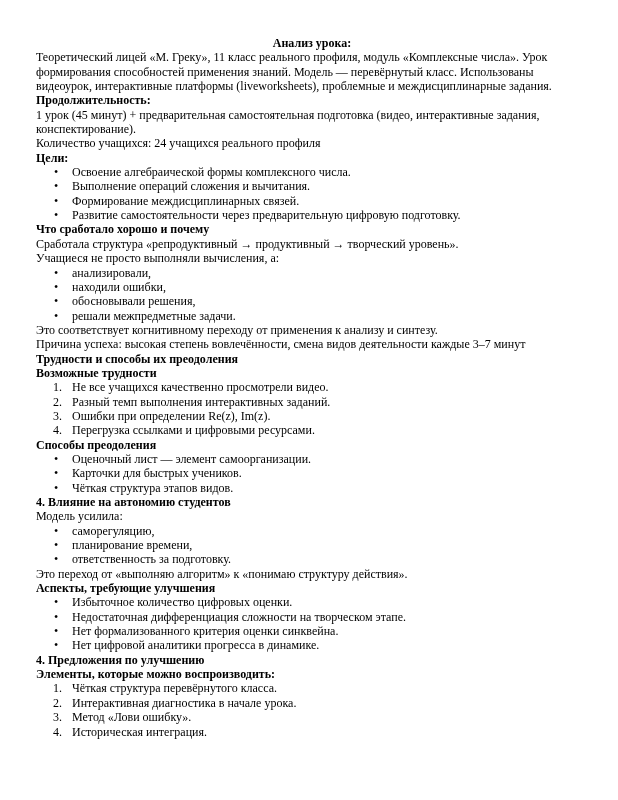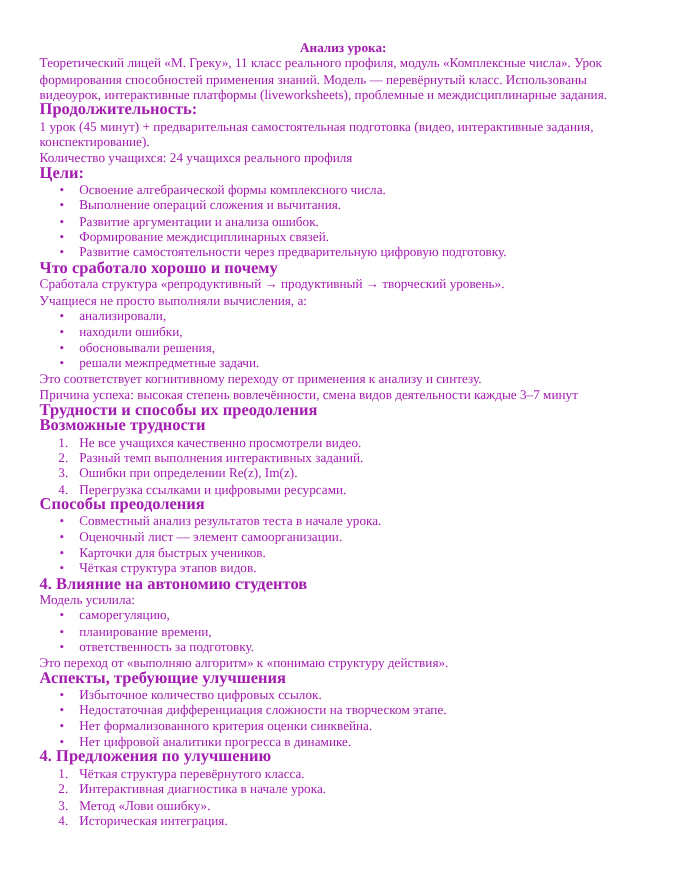--- a/index.html
+++ b/index.html
@@ -3,25 +3,25 @@
 <meta charset="utf-8">
 <style>
   html, body { margin: 0; padding: 0; background: #ffffff; }
   body { width: 618px; height: 800px; overflow: hidden; }
   .page {
     position: relative;
     padding: 36px 30px 0 36px;
     font-family: "Liberation Serif", serif;
     font-size: 12px;
     line-height: 14.35px;
-    color: #a21caf;
+    color: #000000;
   }
   .title { text-align: center; font-weight: bold; margin: 0; font-size: 12px; }
   p { margin: 0; }
-  .h { font-weight: bold; margin: 0; font-size: 15px; }
+  .h { font-weight: bold; margin: 0; font-size: 12px; }
   .b { font-weight: normal; }
   ul, ol { margin: 0; padding: 0; list-style: none; }
   li { position: relative; padding-left: 36px; }
   ul li::before {
     content: "•";
     position: absolute;
     left: 18px;
     top: 0;
   }
   ol li .num {
@@ -39,21 +39,20 @@
 
   <p class="h">Продолжительность:</p>
   <p>1 урок (45 минут) + предварительная самостоятельная подготовка (видео, интерактивные задания, конспектирование).</p>
 
   <p><span class="b">Количество учащихся:</span><span> 24 учащихся реального профиля</span></p>
 
   <p class="h">Цели:</p>
   <ul>
     <li>Освоение алгебраической формы комплексного числа.</li>
     <li>Выполнение операций сложения и вычитания.</li>
-    <li>Развитие аргументации и анализа ошибок.</li>
     <li>Формирование междисциплинарных связей.</li>
     <li>Развитие самостоятельности через предварительную цифровую подготовку.</li>
   </ul>
 
   <p class="h">Что сработало хорошо и почему</p>
   <p>Сработала структура «репродуктивный → продуктивный → творческий уровень».</p>
   <p>Учащиеся не просто выполняли вычисления, а:</p>
   <ul>
     <li>анализировали,</li>
     <li>находили ошибки,</li>
@@ -66,43 +65,43 @@
   <p class="h">Трудности и способы их преодоления</p>
   <p class="h">Возможные трудности</p>
   <ol>
     <li><span class="num">1.</span><span>Не все учащихся качественно просмотрели видео.</span></li>
     <li><span class="num">2.</span><span>Разный темп выполнения интерактивных заданий.</span></li>
     <li><span class="num">3.</span><span>Ошибки при определении Re(z), Im(z).</span></li>
     <li><span class="num">4.</span><span>Перегрузка ссылками и цифровыми ресурсами.</span></li>
   </ol>
   <p class="h">Способы преодоления</p>
   <ul>
-    <li>Совместный анализ результатов теста в начале урока.</li>
     <li>Оценочный лист — элемент самоорганизации.</li>
     <li>Карточки для быстрых учеников.</li>
     <li>Чёткая структура этапов видов.</li>
   </ul>
 
   <p class="h">4. Влияние на автономию студентов</p>
   <p>Модель усилила:</p>
   <ul>
     <li>саморегуляцию,</li>
     <li>планирование времени,</li>
     <li>ответственность за подготовку.</li>
   </ul>
   <p>Это переход от «выполняю алгоритм» к «понимаю структуру действия».</p>
 
   <p class="h">Аспекты, требующие улучшения</p>
   <ul>
-    <li>Избыточное количество цифровых ссылок.</li>
+    <li>Избыточное количество цифровых оценки.</li>
     <li>Недостаточная дифференциация сложности на творческом этапе.</li>
     <li>Нет формализованного критерия оценки синквейна.</li>
     <li>Нет цифровой аналитики прогресса в динамике.</li>
   </ul>
 
   <p class="h">4. Предложения по улучшению</p>
+  <p class="h">Элементы, которые можно воспроизводить:</p>
   <ol>
     <li><span class="num">1.</span><span>Чёткая структура перевёрнутого класса.</span></li>
     <li><span class="num">2.</span><span>Интерактивная диагностика в начале урока.</span></li>
     <li><span class="num">3.</span><span>Метод «Лови ошибку».</span></li>
     <li><span class="num">4.</span><span>Историческая интеграция.</span></li>
   </ol>
 </div>
 
 </body></html>

